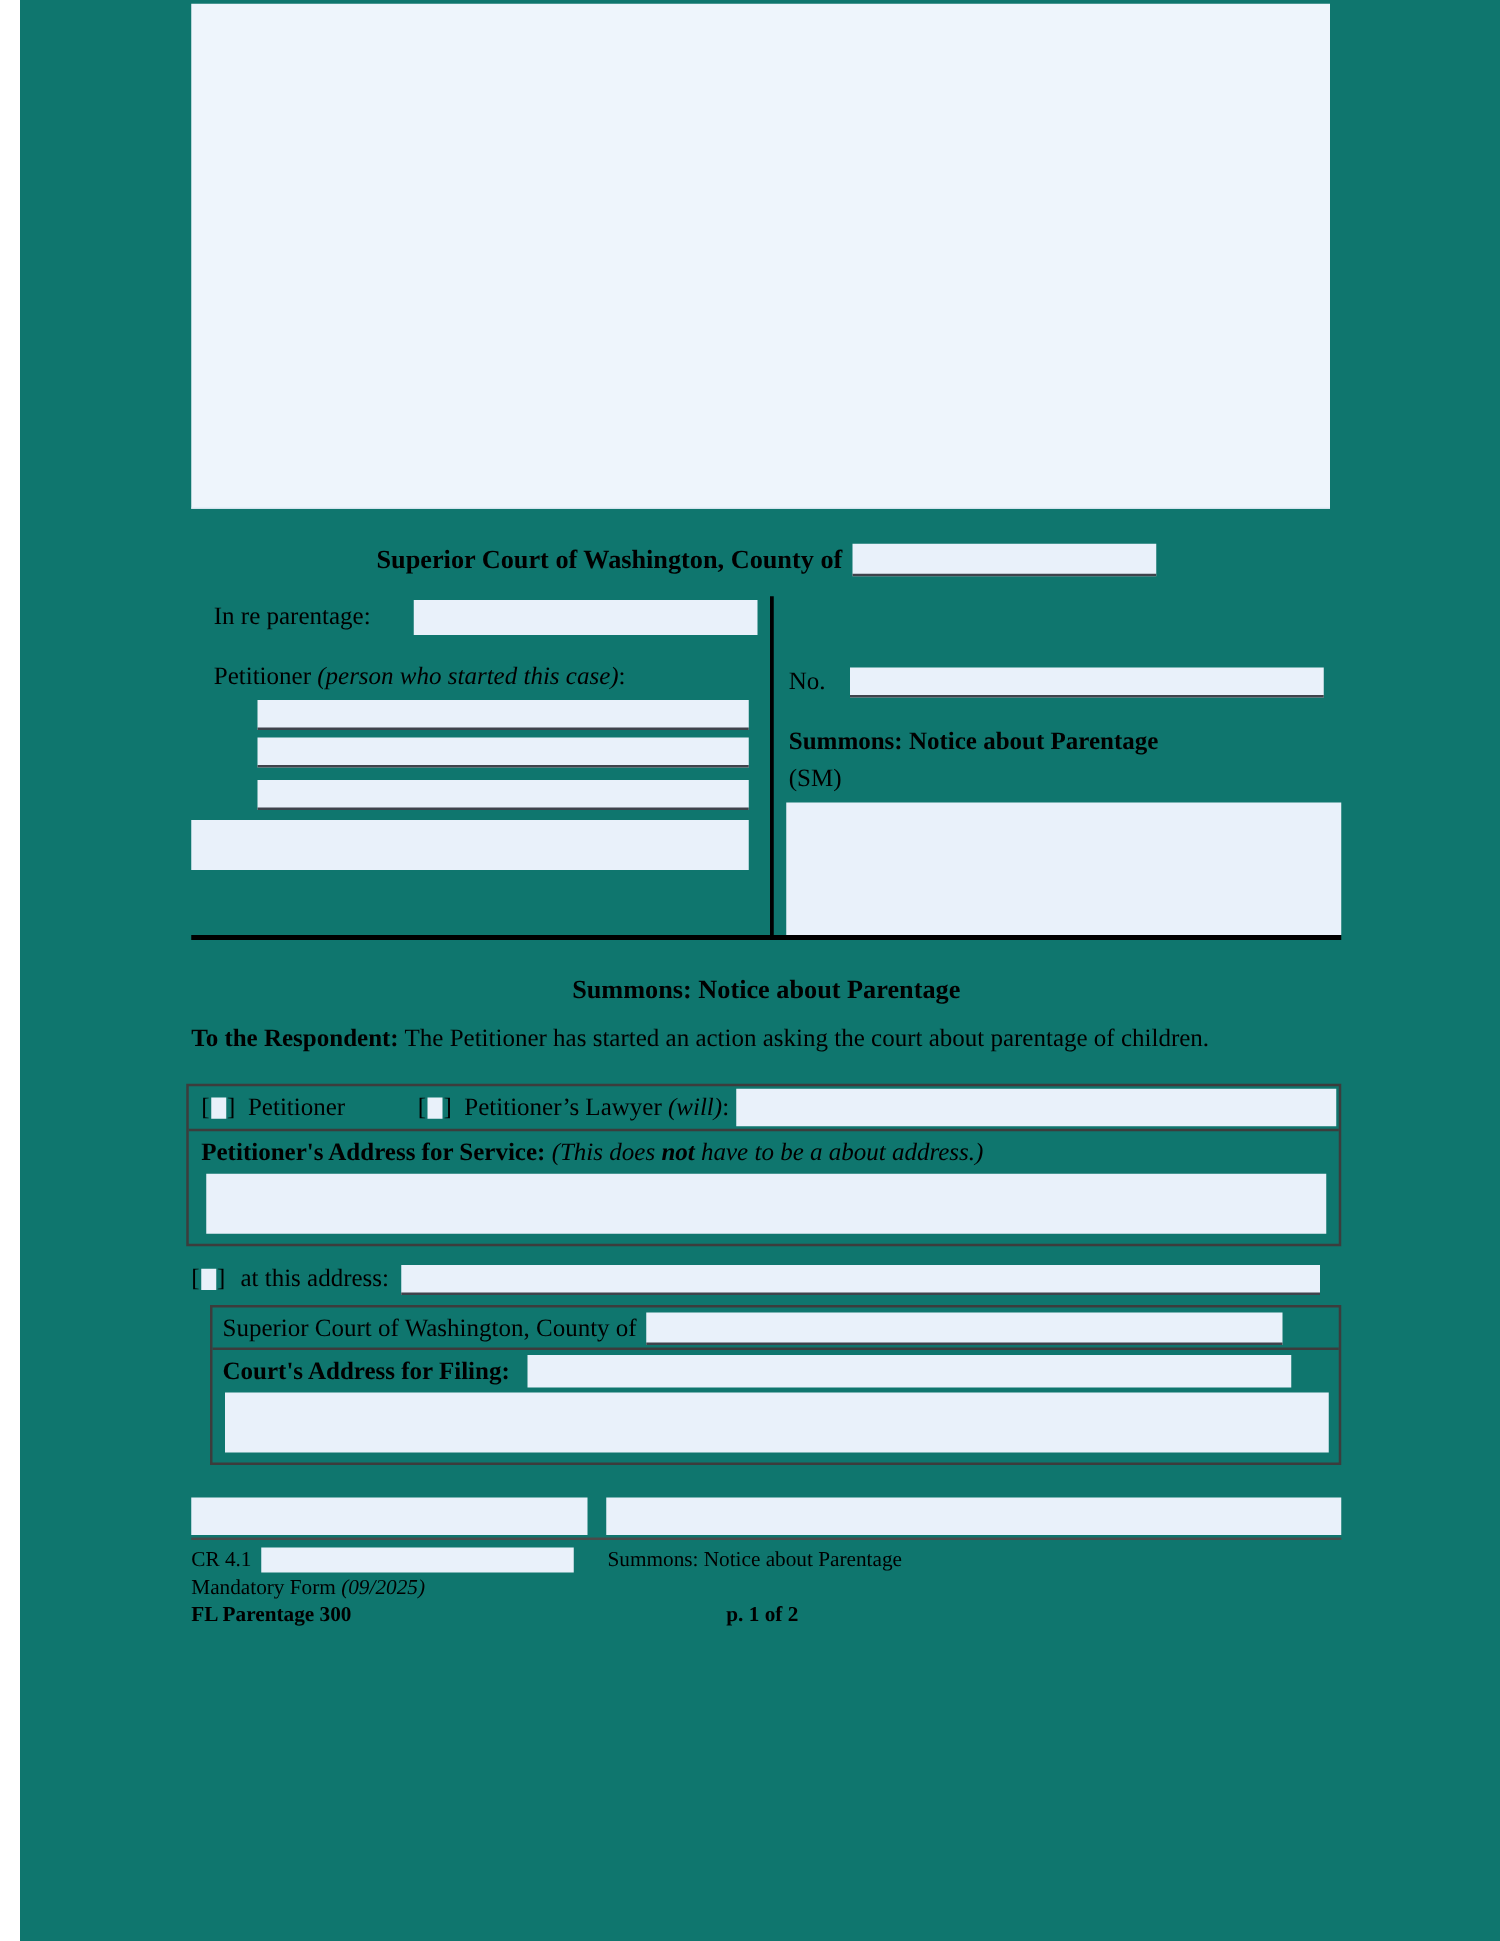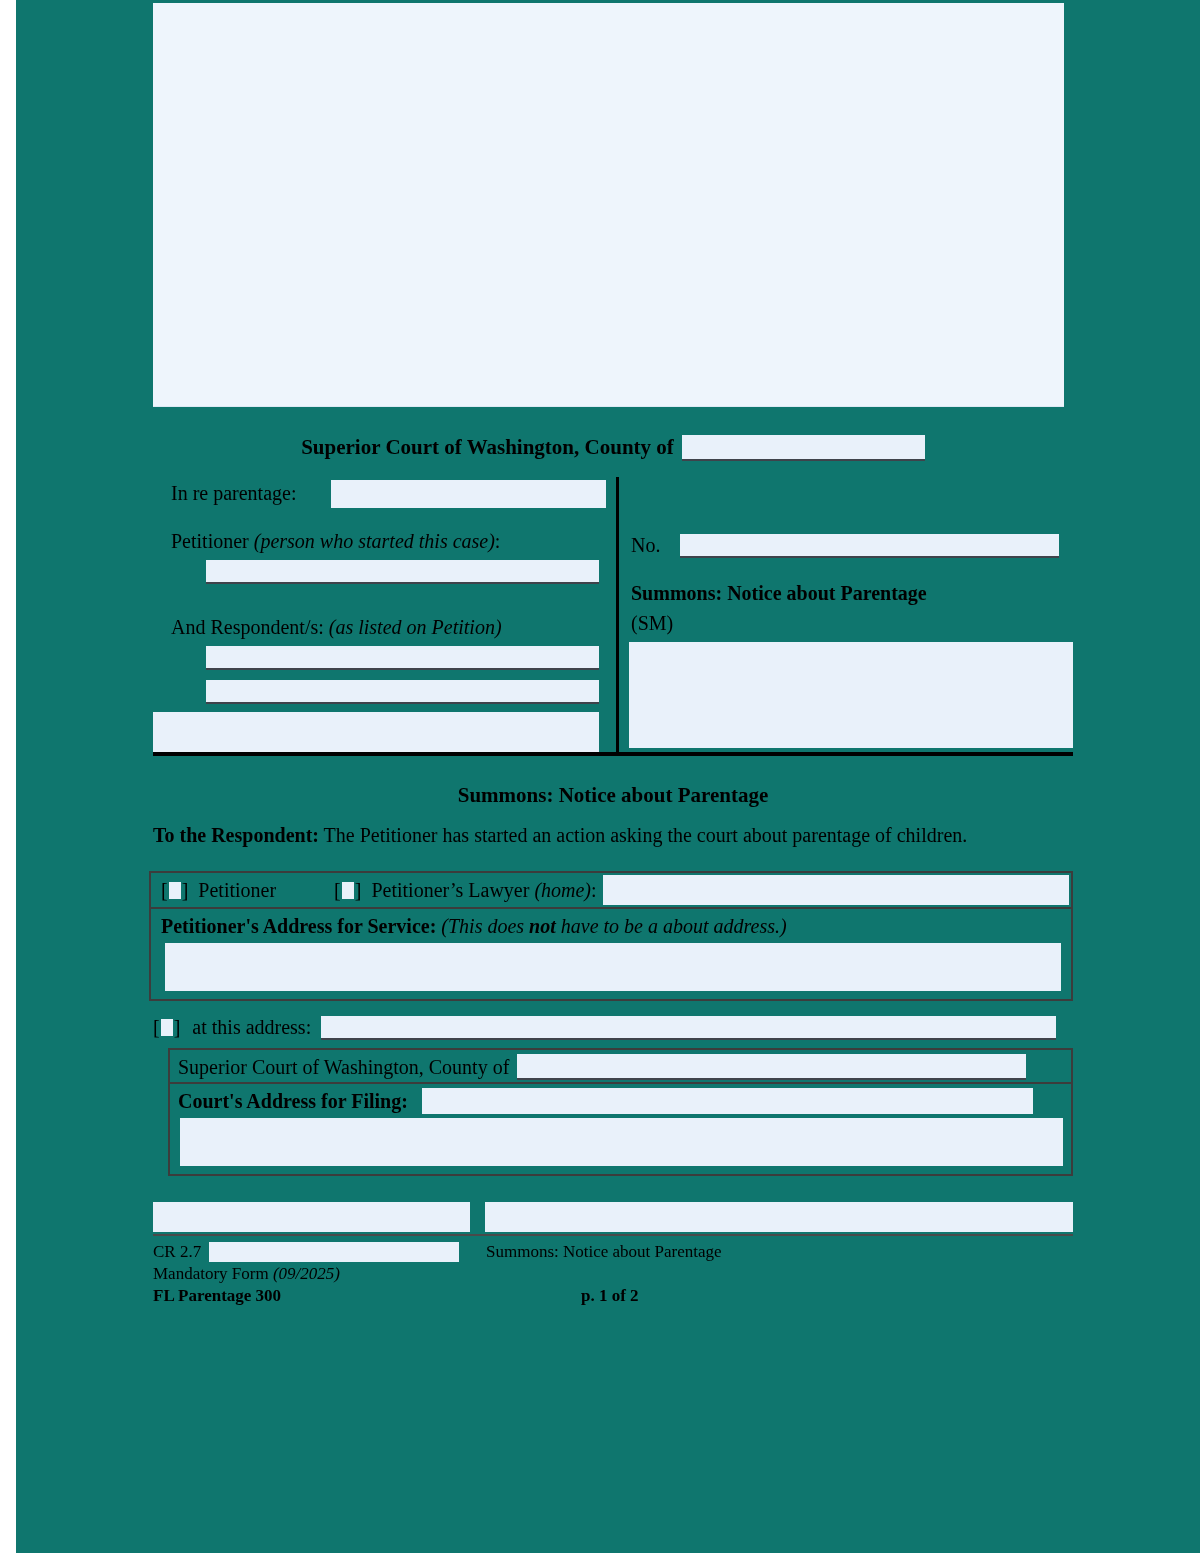--- a/index.html
+++ b/index.html
@@ -115,24 +115,20 @@
       <div class="cap-left">
         <div class="inre-row">
           <span>In re parentage:</span>
           <span class="field inre-field"></span>
         </div>
         <div class="pet-label">
           <span>Petitioner</span>
           <span class="i">(person who started this case)</span><span>:</span>
         </div>
         <span class="blank blank-line"></span>
-        <div class="resp-label">
-          <span>And Respondent/s:</span>
-          <span class="i">(as listed on Petition)</span>
-        </div>
         <span class="blank blank-line"></span>
         <span class="blank blank-line b3"></span>
         <div class="field left-bottom-field"></div>
       </div>
       <div class="cap-right">
         <div class="no-row">
           <span>No.</span>
           <span class="blank no-blank"></span>
         </div>
         <div class="b cap-doc-title">Summons: Notice about Parentage</div>
@@ -155,21 +151,21 @@
             <span>[</span>
             <span class="cb-fill"></span>
             <span>]</span>
           </span>
         <span class="sb-opt1">Petitioner</span>
         <span class="cb">
             <span>[</span>
             <span class="cb-fill"></span>
             <span>]</span>
           </span>
-        <span class="sb-opt2"><span>Petitioner’s Lawyer</span> <span class="i">(home)</span><span>:</span></span>
+        <span class="sb-opt2"><span>Petitioner’s Lawyer</span> <span class="i">(will)</span><span>:</span></span>
         <span class="field sb-row1-field"></span>
       </div>
       <div class="sb-row2">
         <div>
           <span class="b">Petitioner's Address for Service:</span>
           <span class="i">(This does</span>
           <span class="bi">not</span>
           <span class="i">have to be a about address.)</span>
         </div>
         <div class="field sb-area"></div>
@@ -208,21 +204,21 @@
     <div class="footer">
       <div class="f-boxes">
         <div class="field f-box-left"></div>
         <div class="f-box-gap"></div>
         <div class="field f-box-right"></div>
       </div>
       <div class="f-line"></div>
       <div class="f-cols">
         <div class="f-left">
           <div class="f-cr-row">
-            <span>CR 2.7</span>
+            <span>CR 4.1</span>
             <span class="field f-cr-field"></span>
           </div>
           <div class="f-row">
             <span>Mandatory Form</span>
             <span class="i">(09/2025)</span>
           </div>
           <div class="f-row b">FL Parentage 300</div>
         </div>
         <div class="f-right">
           <div class="f-row">Summons: Notice about Parentage</div>

